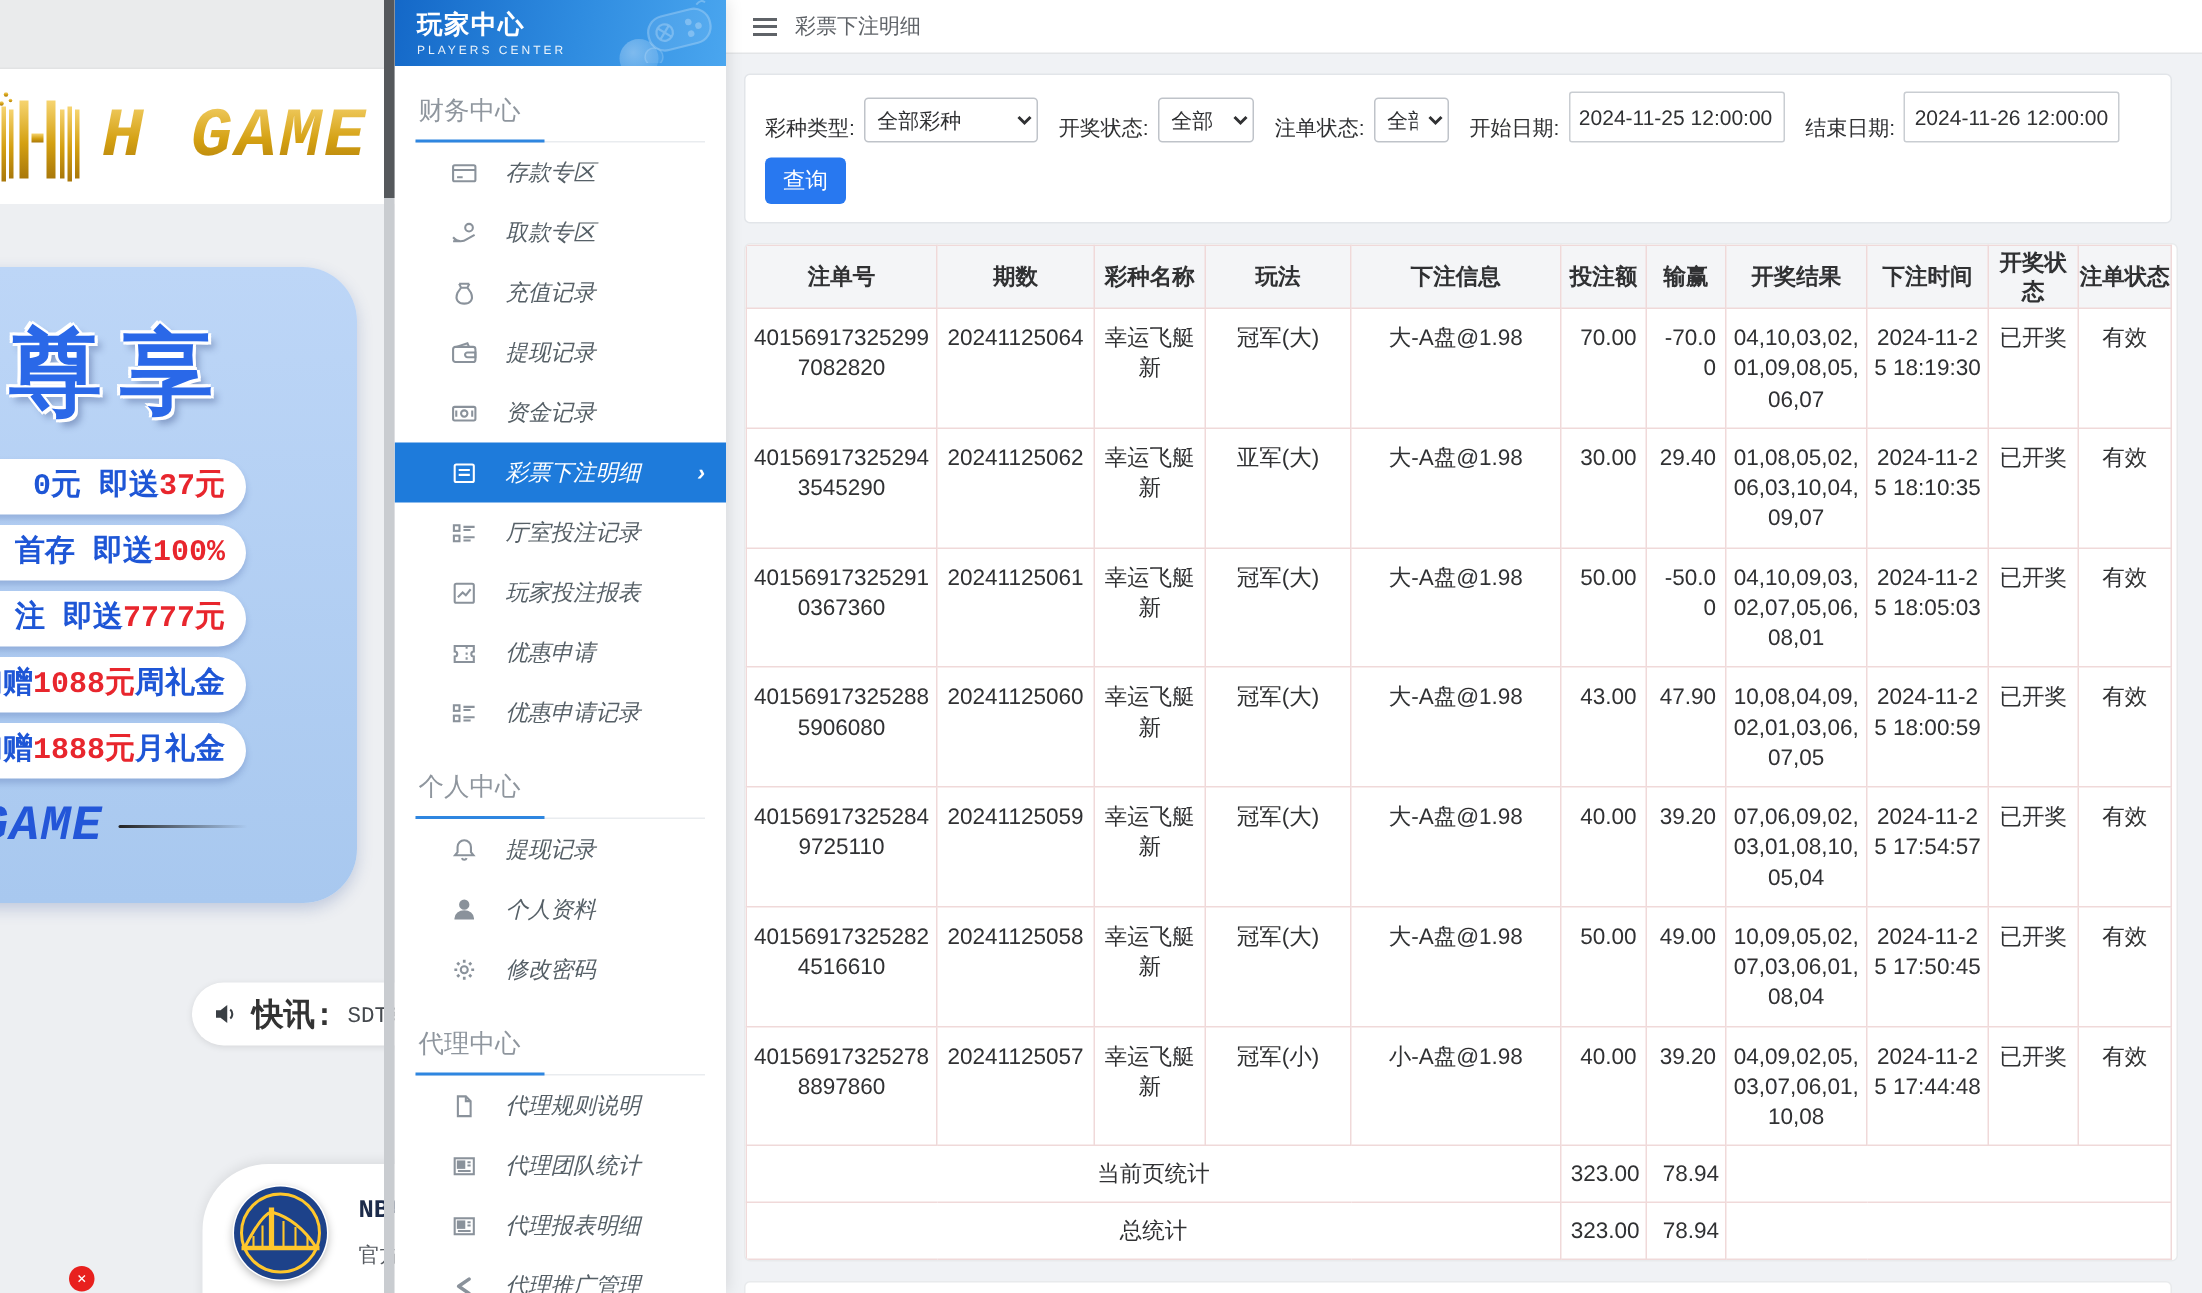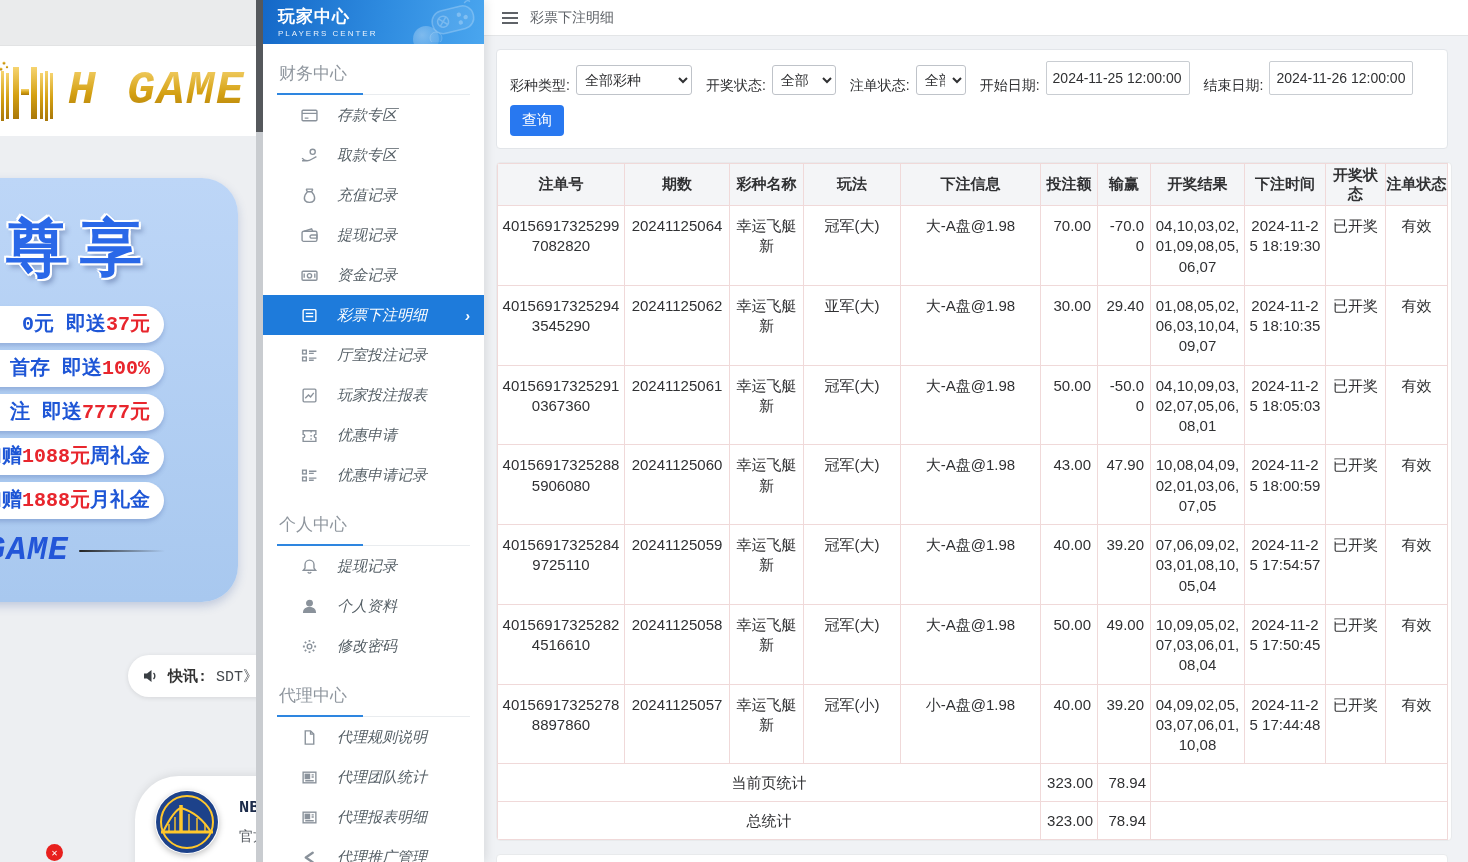--- a/index.html
+++ b/index.html
@@ -22,21 +22,21 @@
   .promo-pills { position:absolute; left:8px; top:128px; display:flex; flex-direction:column; gap:7px; }
   .promo-pill { width:198px; height:37px; line-height:37px; background:#ffffff; border-radius:20px; text-align:right;
     padding-right:14px; font-size:20px; font-weight:bold; white-space:nowrap; overflow:hidden;
     box-shadow:0 3px 4px rgba(50,80,150,.25); color:#1e56d6; }
   .promo-pill .hi { color:#e8262d; }
   .promo-footer-logo { position:absolute; left:-14px; top:354px; display:flex; align-items:center; width:260px; }
   .promo-footer-logo .txt { font-size:33px; font-weight:900; font-style:italic; color:#2356d8; letter-spacing:1px; }
   .promo-footer-logo .line { flex:0 0 86px; height:2px; margin-left:10px; background:linear-gradient(90deg,#222 0%,rgba(34,34,34,0) 100%); border-radius:1px; }
   .ticker { position:absolute; left:128px; top:655px; width:200px; height:42px; background:#ffffff; border-radius:21px;
     box-shadow:0 1px 5px rgba(0,0,0,.10); display:flex; align-items:center; padding-left:14px; gap:9px; white-space:nowrap; }
-  .ticker .lbl { font-size:15px; font-weight:bold; color:#333; }
+  .ticker .lbl { font-size:21px; font-weight:bold; color:#333; }
   .ticker .txt { font-size:15px; color:#45494e; }
   .nba-card { position:absolute; left:135px; top:776px; width:190px; height:100px; background:#ffffff; border-radius:44px 0 0 0;
     box-shadow:0 -2px 8px rgba(0,0,0,.08); }
   .warriors { position:absolute; left:20px; top:14px; width:64px; height:64px; border-radius:50%;
     box-shadow:0 2px 6px rgba(0,0,0,.25); background:#fff; }
   .nba-title { position:absolute; left:104px; top:22px; font-size:17px; font-weight:bold; color:#1c2b4a; }
   .nba-sub { position:absolute; left:104px; top:52px; font-size:14px; color:#555a60; }
   .close-x { position:absolute; left:46px; top:844px; width:17px; height:17px; border-radius:50%; background:#e8201e; color:#fff;
     font-size:10px; font-weight:bold; display:flex; align-items:center; justify-content:center; cursor:pointer; }
   .page-scrollbar { position:absolute; left:256px; top:0; width:7px; height:862px; background:#c9ccd0; z-index:6; }

